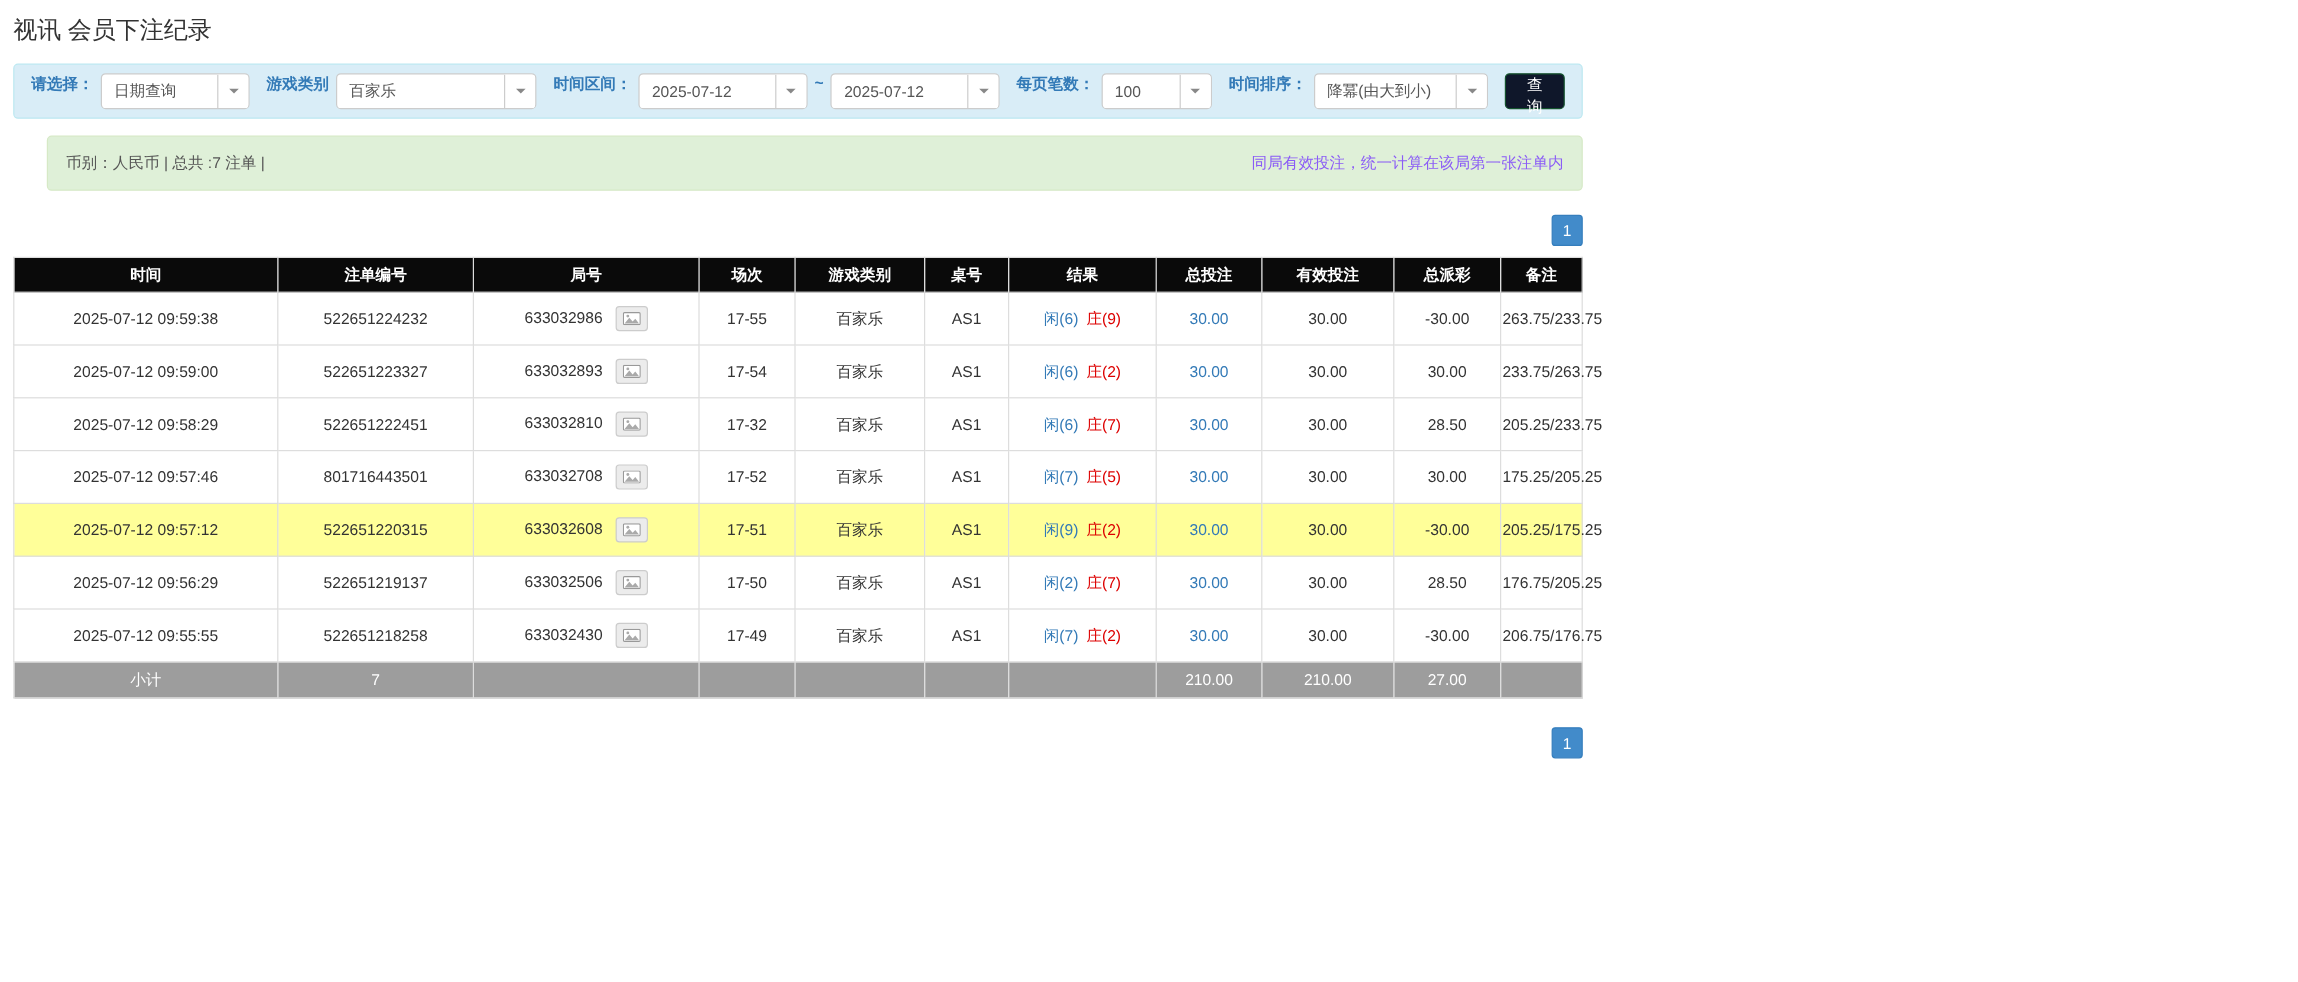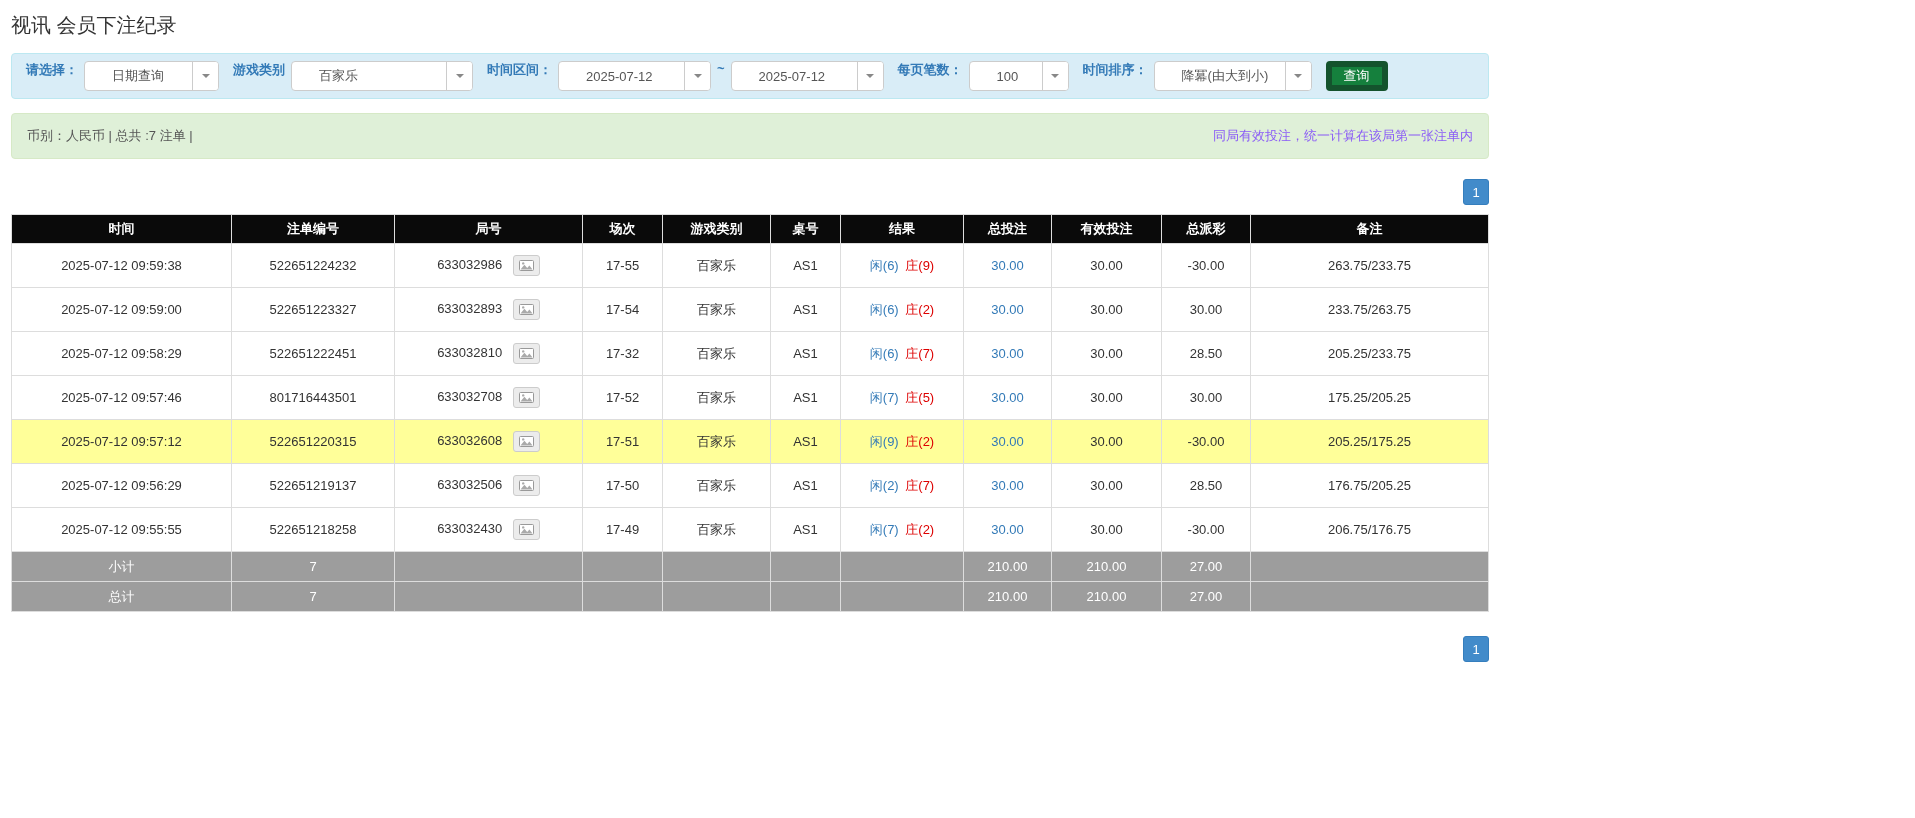--- a/index.html
+++ b/index.html
@@ -3,21 +3,21 @@
 <meta charset="utf-8">
 <style>
   * { box-sizing: border-box; }
   body {
     margin: 0;
     background: #fff;
     font-family: "Liberation Sans", "DejaVu Sans", sans-serif;
     font-size: 13px;
     color: #333;
   }
-  .container { width: 1478px; margin: 0 0 40px 11px; padding-top: 10px; }
+  .container { width: 1308px; margin: 0 0 40px 11px; padding-top: 10px; }
 
   .page-title {
     font-size: 20px;
     font-weight: 500;
     color: #333;
     margin: 2px 0 14px 0;
   }
 
   
   .filter-bar {
@@ -45,21 +45,20 @@
     height: 30px;
     overflow: hidden;
   }
   .combo-value {
     flex: 1;
     display: flex;
     align-items: center;
     padding: 0 10px;
     color: #555;
     white-space: nowrap;
-    margin-left: 17px;
   }
   .combo-btn {
     width: 26px;
     display: flex;
     align-items: center;
     justify-content: center;
     border-left: 1px solid #ccc;
     background: #fff;
     cursor: pointer;
   }
@@ -69,42 +68,43 @@
     border-right: 4px solid transparent;
     border-top: 4px solid #888;
   }
   .w-query { width: 135px; }
   .w-game  { width: 182px; }
   .w-date  { width: 153px; }
   .w-size  { width: 100px; }
   .w-sort  { width: 158px; }
   .tilde { color: #337ab7; font-weight: bold; }
   .btn-search {
-    background: #15803d;
-    border: 6px solid #14532d;
+    background: #0f172a;
+    border: 1px solid #14532d;
     color: #fff;
     border-radius: 4px;
     height: 30px;
     padding: 0 12px;
     font-size: 13px;
     cursor: pointer;
     margin-left: 8px;
     font-family: inherit;
   }
 
   
   .summary-bar {
     margin-top: 14px;
     background: #dff0d8;
     border: 1px solid #d6e9c6;
     border-radius: 4px;
     padding: 13px 15px;
     display: flex;
     justify-content: space-between;
     align-items: center;
+    margin-left: 28px;
   }
   .summary-left { color: #555; }
   .summary-right { color: #8b5cf6; }
 
   
   .pagination-bar { display: flex; justify-content: flex-end; }
   .pagination-top { margin: 20px 0 9px 0; }
   .pagination-bottom { margin: 24px 0 0 0; }
   .page-btn {
     min-width: 26px;
@@ -469,33 +469,20 @@
         <td></td>
         <td></td>
         <td></td>
         <td></td>
         <td></td>
         <td>210.00</td>
         <td>210.00</td>
         <td>27.00</td>
         <td></td>
       </tr>
-      <tr>
-        <td>总计</td>
-        <td>7</td>
-        <td></td>
-        <td></td>
-        <td></td>
-        <td></td>
-        <td></td>
-        <td>210.00</td>
-        <td>210.00</td>
-        <td>27.00</td>
-        <td></td>
-      </tr>
     </tfoot>
   </table>
 
   <div class="pagination-bar pagination-bottom">
     <div class="page-btn">1</div>
   </div>
 
 </div>
 
 </body></html>

